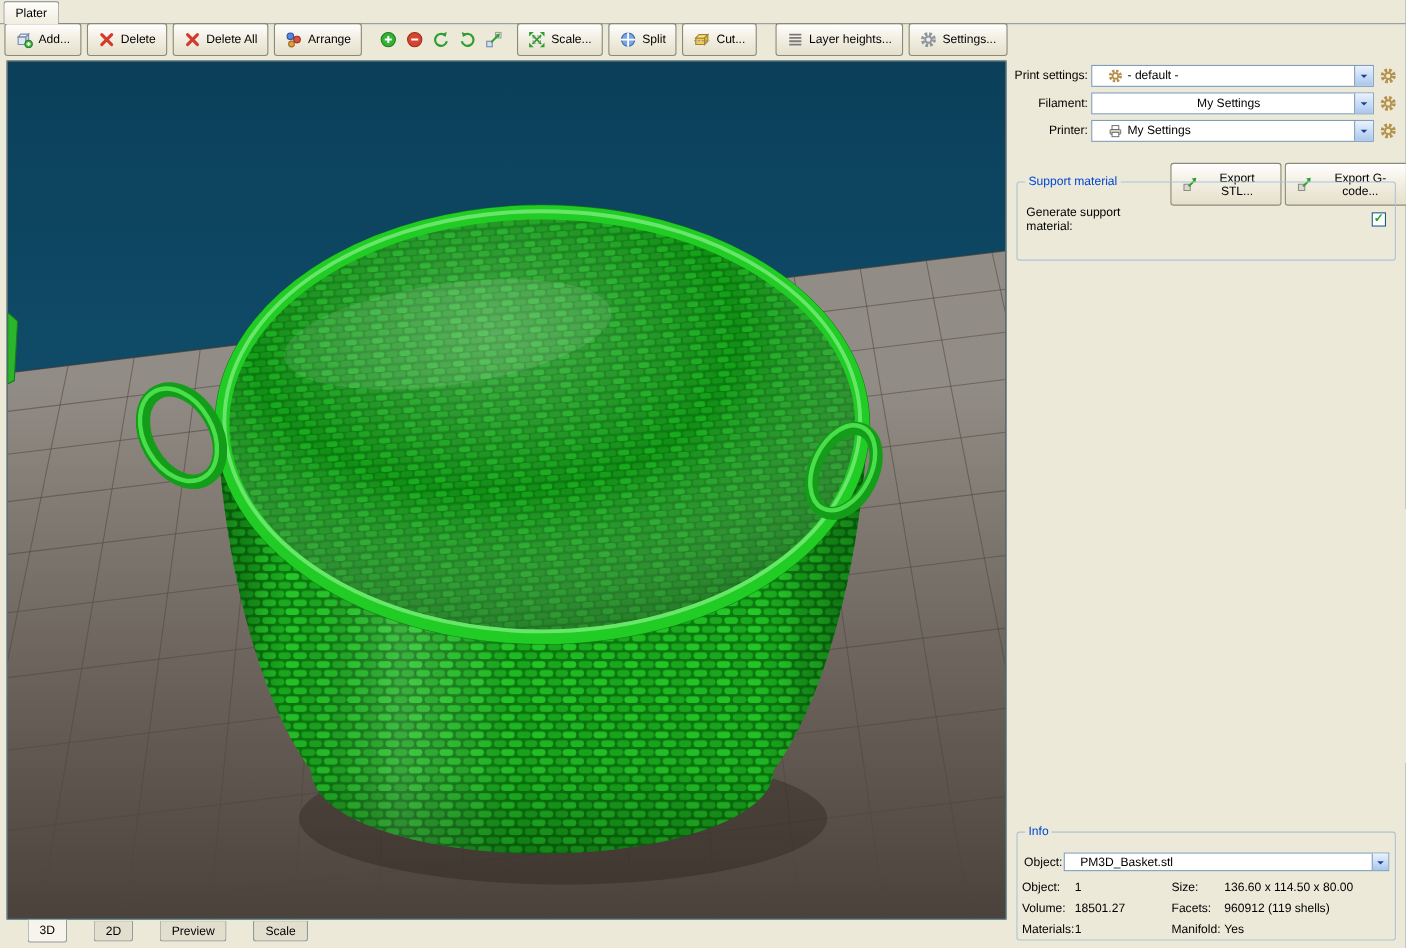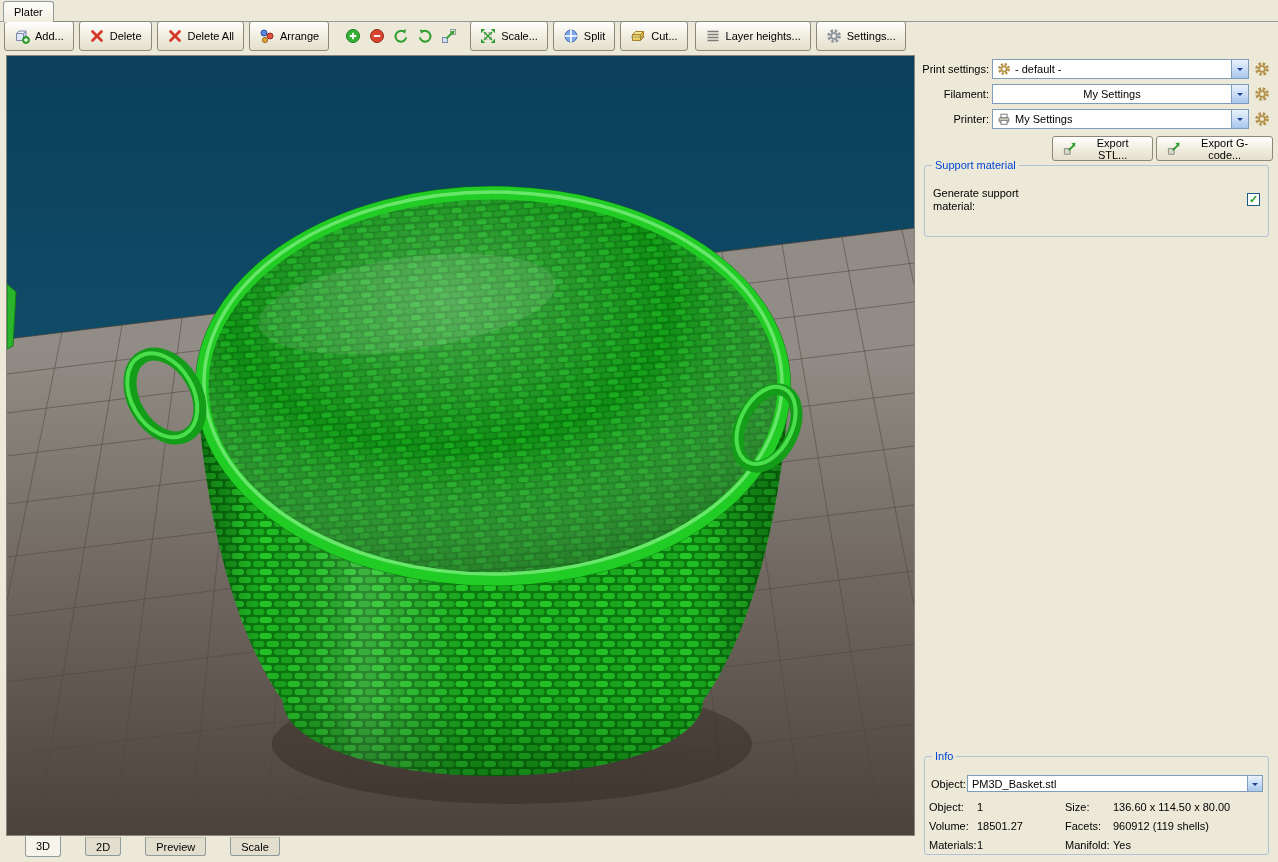--- a/index.html
+++ b/index.html
@@ -45,32 +45,32 @@
     position:absolute; left:6px; top:55px; width:909px; height:781px;
     border:1px solid #84857e; background:#0d4a66;
   }
   .viewport svg { display:block; }
 
   
   .side { position:absolute; left:920px; top:55px; width:352px; height:805px; }
   .rlabel { position:absolute; right:283px; white-space:nowrap; }
   .combo {
     position:absolute; height:20px; background:#fff; border:1px solid #7f9db9;
-    display:flex; align-items:center; padding-left:4px; gap:4px; cursor:default;
+    display:flex; align-items:center; padding-left:14px; gap:4px; cursor:default;
   }
   .combo-text { flex:1; white-space:nowrap; overflow:hidden; }
   .combo-text.center { text-align:center; }
   .combo-arrow {
     width:17px; align-self:stretch; flex:0 0 17px;
     background:linear-gradient(#eaf2fc,#c3d9f4 60%,#a9c6ec);
     border-left:1px solid #7f9db9; display:flex; align-items:center; justify-content:center;
   }
   .tri { width:0; height:0; border:3.5px solid transparent; border-top-color:#1b3f93; margin-top:4px; }
   .gearbtn { position:absolute; width:16px; height:16px; cursor:default; }
-  .btn.export { position:absolute; justify-content:center; height:25px; margin:4px; }
+  .btn.export { position:absolute; justify-content:center; height:39px; margin:16px; }
 
   .groupbox { position:absolute; border:1px solid #aec3d5; border-radius:3px; }
   .gb-title { position:absolute; top:-7px; left:7px; background:#ece9d8; padding:0 3px; color:#0046d5; }
   .gb-label { position:absolute; left:8px; top:21px; width:115px; line-height:13px; }
   .checkbox {
     position:absolute; width:13px; height:13px; background:#fff; border:1px solid #1d5987;
     display:flex; align-items:center; justify-content:center; cursor:default;
   }
   .check { color:#21a121; font-size:11px; font-weight:bold; line-height:1; margin-top:-1px; }
   .cell { position:absolute; white-space:nowrap; }
@@ -232,21 +232,21 @@
         <use href="#i-split"></use>
       </svg>
     <span>Split</span>
   </button>
   <button class="btn">
     <svg class="ic">
         <use href="#i-cut"></use>
       </svg>
     <span>Cut...</span>
   </button>
-  <button class="btn" style="margin-left:2px">
+  <button class="btn" style="margin-left:12px">
     <svg class="ic">
         <use href="#i-layers"></use>
       </svg>
     <span>Layer heights...</span>
   </button>
   <button class="btn">
     <svg class="ic gray">
         <use href="#i-gear"></use>
       </svg>
     <span>Settings...</span>

